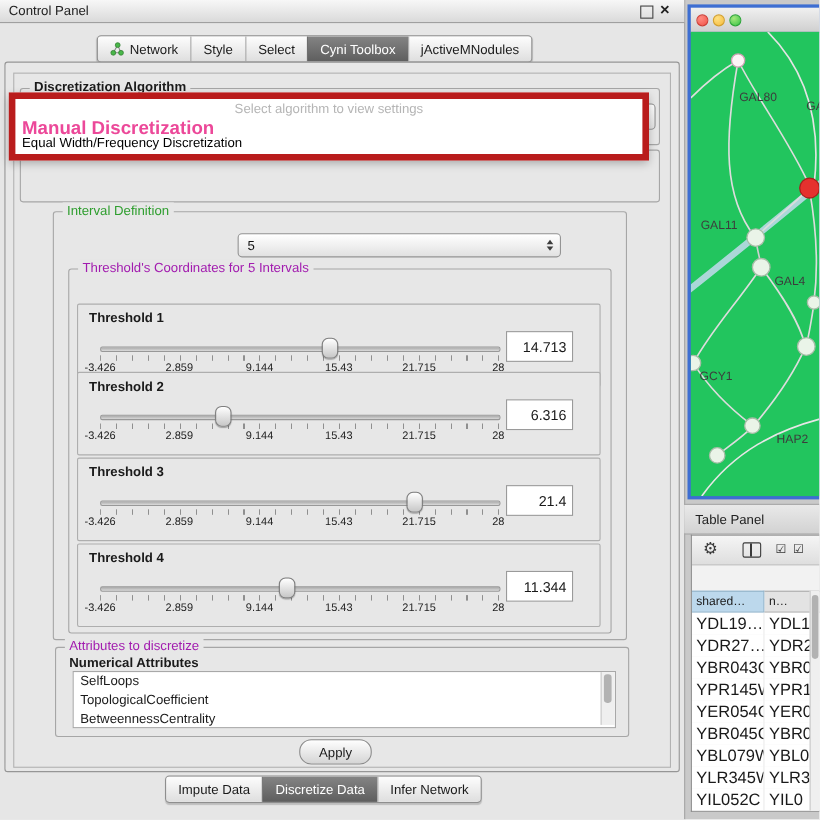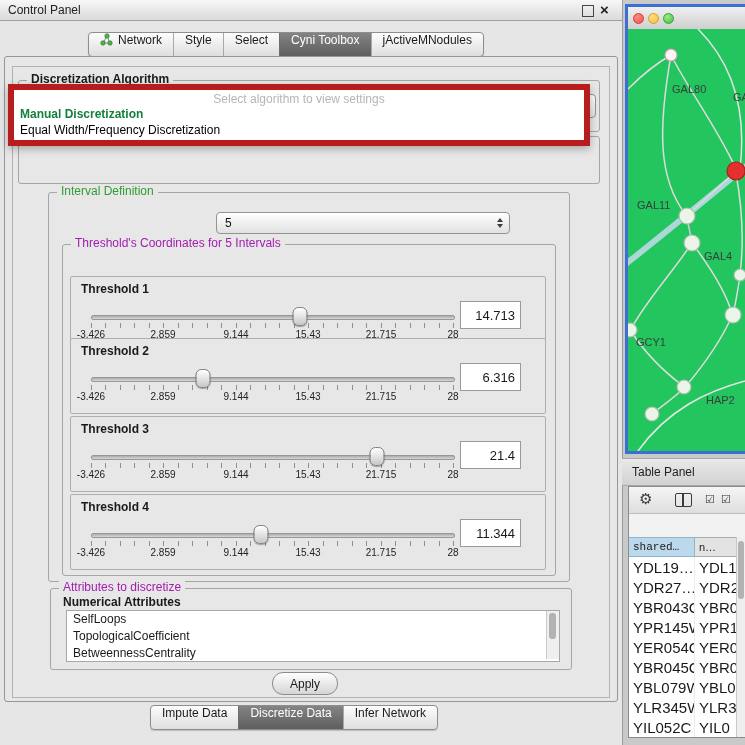--- a/index.html
+++ b/index.html
@@ -9,21 +9,21 @@
 
   
   #control-panel{position:absolute;left:0;top:0;width:622px;height:745px;background:#e6e6e6;border-right:1px solid #9c9c9c;}
   #titlebar{position:absolute;left:0;top:0;width:622px;height:20px;background:linear-gradient(#f7f7f7,#dadada);border-bottom:1px solid #9f9f9f;}
   #titlebar .t{position:absolute;left:8px;top:0;line-height:20px;font-size:12px;color:#222;}
   .float-box{position:absolute;left:582px;top:5px;width:10px;height:10px;border:1.5px solid #444;background:transparent;}
   .close-x{position:absolute;left:600px;top:1px;font-size:15px;font-weight:bold;color:#222;line-height:18px;}
 
   .seg{position:absolute;display:flex;height:23px;border:1px solid #8e8e8e;border-radius:4px;overflow:hidden;
        font-size:12px;background:linear-gradient(#fdfdfd,#dedede);box-shadow:0 1px 1px rgba(0,0,0,.18);}
-  .seg-item{display:flex;gap:5px;padding:0 11px;border-left:1px solid #a8a8a8;white-space:nowrap;}
+  .seg-item{display:flex;align-items:center;gap:5px;padding:0 11px;border-left:1px solid #a8a8a8;white-space:nowrap;}
   .seg-item:first-child{border-left:none;}
   .seg-item.sel{background:linear-gradient(#848484,#5e5e5e);color:#fff;border-left-color:#6e6e6e;}
 
   #outer-panel{position:absolute;left:4px;top:56px;width:612px;height:644px;border:1px solid #969696;border-radius:3px;background:#e7e7e7;}
   #inner-pane{position:absolute;left:12px;top:66px;width:596px;height:630px;border:1px solid #b2b2b2;background:#e7e7e7;}
 
   .groupbox{position:absolute;border:1px solid #a6a6a6;border-radius:3px;}
   .glabel{position:absolute;top:-9px;left:8px;background:#e7e7e7;padding:0 4px;font-size:12px;line-height:15px;white-space:nowrap;}
   .glabel.green{color:#2f9e2f;}
   .glabel.blue{color:#a21caf;}
@@ -31,21 +31,21 @@
 
   .combo{position:absolute;border:1px solid #949494;border-radius:4px;background:linear-gradient(#ffffff,#e1e1e1);
          display:flex;align-items:center;padding:0 24px 0 8px;font-size:12px;color:#111;box-shadow:inset 0 1px 0 #fff;}
   .stepper{position:absolute;right:6px;top:50%;transform:translateY(-50%);display:flex;flex-direction:column;align-items:center;gap:2px;}
   .tri-up{width:0;height:0;border-left:3.5px solid transparent;border-right:3.5px solid transparent;border-bottom:4.5px solid #3c3c3c;}
   .tri-dn{width:0;height:0;border-left:3.5px solid transparent;border-right:3.5px solid transparent;border-top:4.5px solid #3c3c3c;}
 
   #algo-overlay{position:absolute;left:8px;top:84px;width:570px;height:50px;background:#fff;border:6px solid #b91c1c;
                 box-shadow:0 3px 8px rgba(0,0,0,.28);z-index:30;}
   #algo-overlay .hint{position:absolute;left:0;top:2px;width:100%;text-align:center;color:#b5b5b5;font-size:12px;}
-  #algo-overlay .opt1{position:absolute;left:6px;top:17px;font-weight:bold;font-size:12px;color:#15803d;}
+  #algo-overlay .opt1{position:absolute;left:6px;top:17px;font-weight:bold;font-size:17px;color:#ec4899;}
   #algo-overlay .opt2{position:absolute;left:6px;top:33px;font-size:12px;color:#000;}
 
   .thr-row{position:absolute;width:474px;height:74px;border:1px solid #aeaeae;border-radius:2px;background:#e7e7e7;}
   .thr-label{position:absolute;left:10px;top:5px;font-weight:bold;font-size:12px;}
   .track{position:absolute;left:20px;top:38px;width:362px;height:3px;background:linear-gradient(#ababab,#d8d8d8);
          border:1px solid #989898;border-radius:2px;}
   .ticks{position:absolute;left:20px;top:46px;width:363px;height:5px;
          background:repeating-linear-gradient(to right,#8f8f8f 0,#8f8f8f 1px,transparent 1px,transparent 14.48px);}
   .sl{position:absolute;top:52px;transform:translateX(-50%);font-size:10px;color:#222;white-space:nowrap;}
   .thumb{position:absolute;top:30px;width:13px;height:17px;transform:translateX(-50%);
@@ -73,21 +73,21 @@
   #table-panel-strip .t{position:absolute;left:10px;top:0;line-height:26px;font-size:12px;color:#222;}
 
   #table-window{position:absolute;left:628px;top:486px;width:117px;height:250px;background:#f2f2f2;border:1px solid #8b8b8b;border-right:none;overflow:hidden;}
   #tp-toolbar{position:absolute;left:0;top:0;width:117px;height:26px;background:linear-gradient(#f5f5f5,#dedede);border-bottom:1px solid #bdbdbd;}
   .gear{position:absolute;left:10px;top:3px;font-size:15px;color:#3a3a3a;}
   .colicon{position:absolute;left:46px;top:6px;width:15px;height:12px;border:1.5px solid #3a3a3a;border-radius:2px;
            background:linear-gradient(to right,transparent 6px,#3a3a3a 6px,#3a3a3a 7.5px,transparent 7.5px);}
   .chk{position:absolute;top:6px;font-size:11px;color:#333;}
 
   .tp-header{position:absolute;left:0;top:50px;width:117px;height:20px;display:flex;font-size:11px;}
-  .tp-h1{width:66px;background:#bcd8ec;border:1px solid #93b3c9;border-left:none;display:flex;align-items:center;padding-left:4px;box-sizing:border-box;font-family:Liberation Mono, monospace;}
+  .tp-h1{width:66px;background:#bcd8ec;border:1px solid #93b3c9;border-left:none;display:flex;align-items:center;padding-left:4px;box-sizing:border-box;}
   .tp-h2{flex:1;background:#e3e3e3;border-top:1px solid #ababab;border-bottom:1px solid #ababab;display:flex;align-items:center;padding-left:4px;}
   #tp-rows{position:absolute;left:0;top:70px;width:117px;}
   .tp-row{display:flex;height:20px;background:#fff;font-size:15px;}
   .tp-c1{width:66px;display:flex;align-items:center;padding-left:4px;box-sizing:border-box;border-right:1px solid #ececec;overflow:hidden;}
   .tp-c2{flex:1;display:flex;align-items:center;padding-left:4px;overflow:hidden;}
 </style>
 </head>
 <body>
 
 <div id="app">

